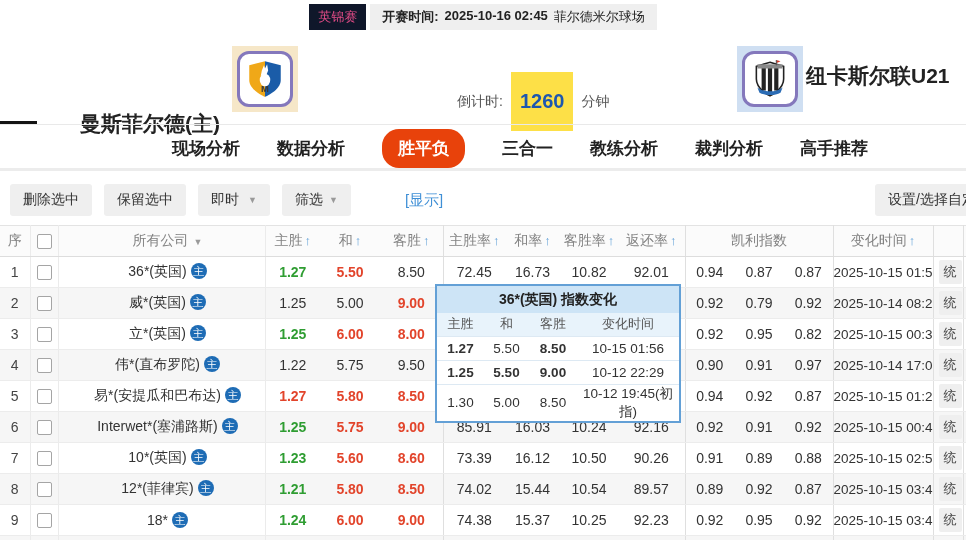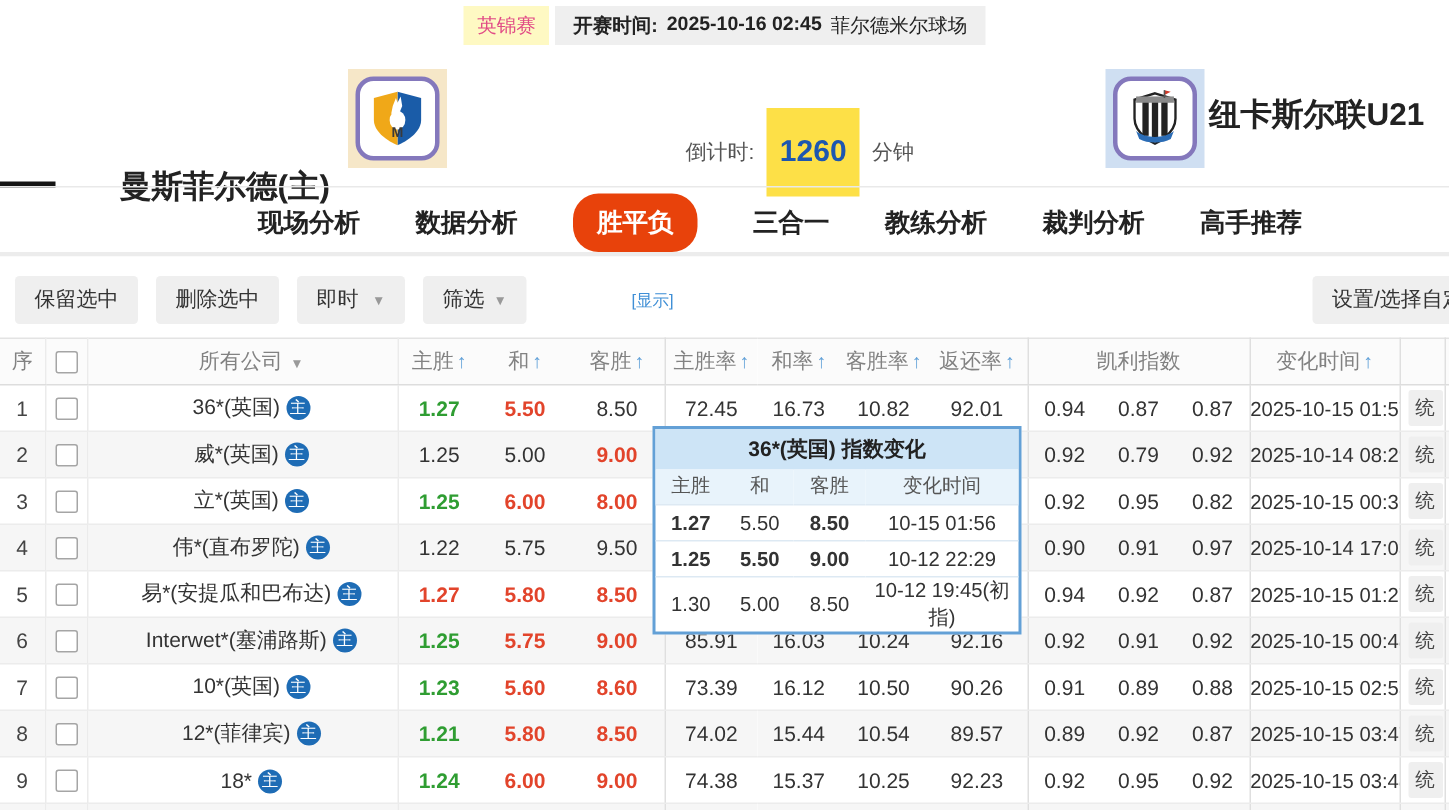--- a/index.html
+++ b/index.html
@@ -5,21 +5,21 @@
   * { margin:0; padding:0; box-sizing:border-box; }
   html,body { background:#888; }
   #stage {
     position:relative; width:966px; height:540px; background:#fff;
     font-family:"Liberation Sans","DejaVu Sans",sans-serif; color:#333;
     overflow:hidden; margin:0 auto;
   }
   
   .topbar { position:absolute; top:0; left:0; width:966px; height:34px;
     display:flex; justify-content:center; align-items:center; gap:4px; }
-  .league-badge { background:#fef9c3; color:#e14b86; font-size:13px; padding:4px 9px; }
+  .league-badge { background:#0f172a; color:#e14b86; font-size:13px; padding:4px 9px; }
   .kickoff-bar { background:#efefef; color:#222; font-size:13px; padding:4px 12px; display:flex; gap:6px; }
   .kickoff-bar .b { font-weight:bold; }
   
   .team-name { position:absolute; font-size:21px; font-weight:bold; color:#222; white-space:nowrap; }
   .logo-box { position:absolute; top:46px; width:66px; height:66px; display:flex; align-items:center; justify-content:center; }
   .logo-inner { width:56px; height:56px; background:#fff; border:3px solid #8478bc; border-radius:12px; display:flex; align-items:center; justify-content:center; }
   .countdown { position:absolute; left:457px; top:72px; display:flex; align-items:center; gap:8px; font-size:14px; color:#555; }
   .countdown .val { background:#fde047; color:#1d57b0; font-size:20px; font-weight:bold; padding:18px 9px; }
   .hdr-divider { position:absolute; top:124px; left:0; width:966px; height:1px; background:#e9e9e9; }
   .black-bar { position:absolute; top:121px; left:0; width:37px; height:4px; background:#141414; }
@@ -31,21 +31,21 @@
   .tab-divider { position:absolute; top:168px; left:0; width:966px; height:3px; background:#ececec; }
   
   .toolbar { position:absolute; top:171px; left:0; width:966px; height:54px; background:#fff; }
   .toolbar-left { position:absolute; top:13px; left:10px; display:flex; align-items:center; gap:12px; }
   .tbtn { background:#efefef; color:#333; font-size:14px; border:none; border-radius:3px; padding:7px 13px; cursor:pointer; white-space:nowrap; }
   .tbtn.dd { display:flex; align-items:center; }
   .tbtn .caret { font-size:9px; color:#999; margin-left:6px; }
   .tbtn.wide { width:72px; justify-content:space-between; }
   .count-text { font-size:15px; color:#333; margin-left:6px; white-space:nowrap; }
   .count-text .b { font-weight:bold; }
-  .show-link { color:#3f8fd6; font-size:11px; margin-left:22px; cursor:pointer;padding-left:36px; }
+  .show-link { color:#3f8fd6; font-size:15px; margin-left:6px; cursor:pointer;padding-left:36px; }
   .settings-btn { position:absolute; top:13px; left:875px; width:130px; overflow:hidden; text-align:left; }
   
   .odds-table-wrap { position:absolute; top:225px; left:0; width:1005px; }
   table.odds { border-collapse:collapse; table-layout:fixed; width:1005px; font-size:14px; }
   table.odds th { height:31px; font-weight:normal; color:#828282; background:#fbfbfb;
     border-top:1px solid #e3e3e3; border-bottom:1px solid #dddddd; text-align:center; white-space:nowrap; overflow:hidden; }
   table.odds td { height:31px; border-bottom:1px solid #ececec; text-align:center; white-space:nowrap; overflow:hidden; }
   table.odds tr.trow:nth-child(even) td { background:#f6f6f6; }
   .arrow { color:#62a1d8; font-weight:bold; font-size:13px; margin-left:2px; }
   .hcaret { color:#9a9a9a; font-size:9px; margin-left:5px; }
@@ -128,22 +128,22 @@
       <span class="tab active">胜平负</span>
       <span class="tab">三合一</span>
       <span class="tab">教练分析</span>
       <span class="tab">裁判分析</span>
       <span class="tab">高手推荐</span>
     </div>
   <div class="tab-divider"></div>
 
   <div class="toolbar">
     <div class="toolbar-left">
+      <button class="tbtn">删除选中</button>
       <button class="tbtn">保留选中</button>
-      <button class="tbtn">删除选中</button>
       <button class="tbtn dd wide">
           <span>即时</span>
           <span class="caret">▼</span>
         </button>
       <button class="tbtn dd">
           <span>筛选</span>
           <span class="caret">▼</span>
         </button>
       <span class="show-link">[显示]</span>
     </div>

